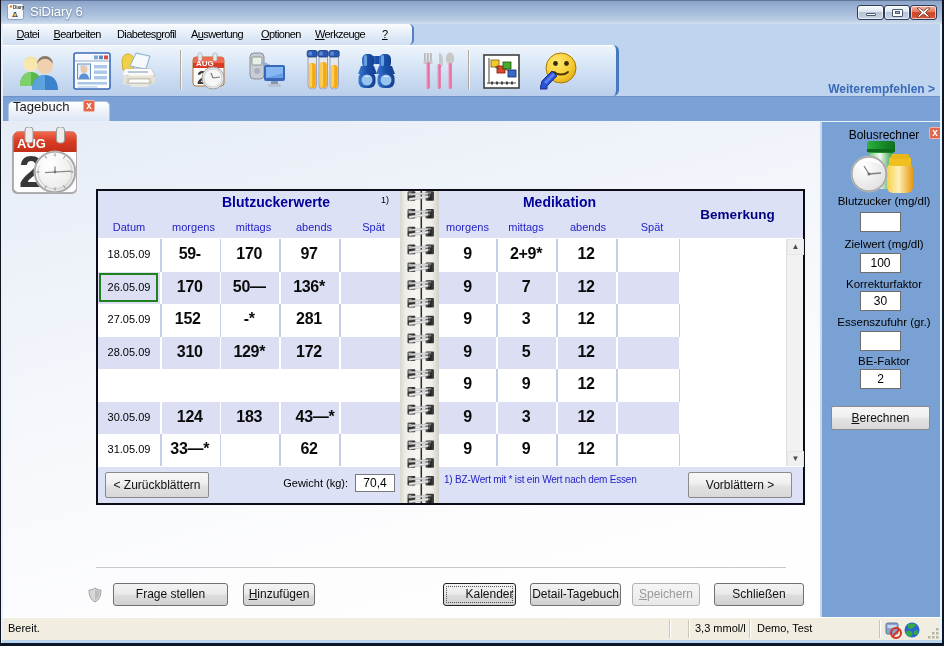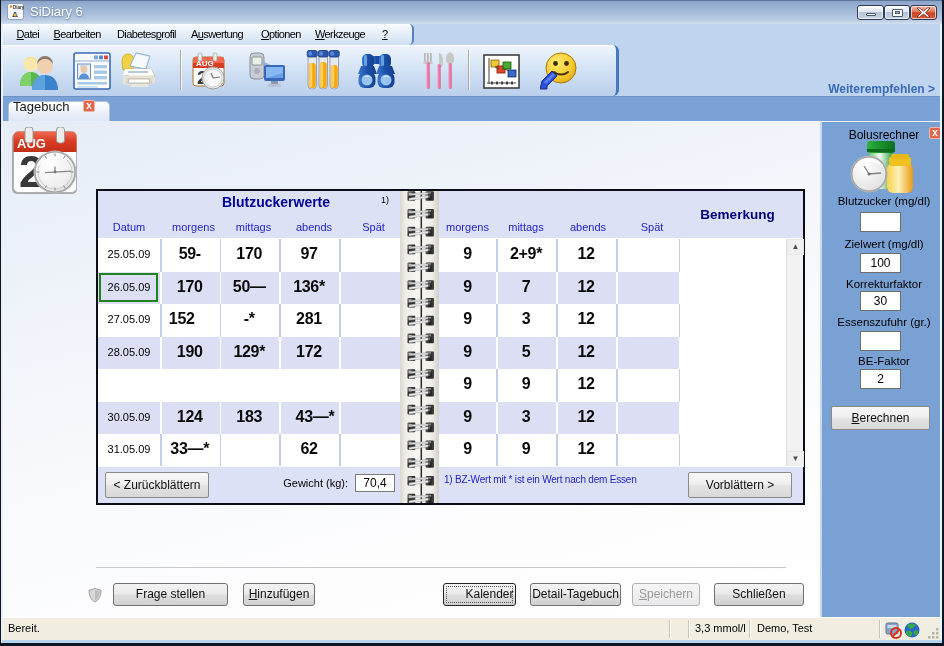--- a/index.html
+++ b/index.html
@@ -366,34 +366,35 @@
       <circle cx="43" cy="45" r="1.4" fill="#777"></circle>
     </svg>
   </div>
 
   <div class="nb" id="nb">
 
     <div class="hdrL"></div>
     <div class="hdrR"></div>
     <div class="nbtitle" style="left:58px;width:240px;">Blutzuckerwerte</div>
     <div style="left:283px;top:4px;font-size:9px;color:#000;">1)</div>
+    <div class="nbtitle" style="left:341px;width:241px;">Medikation</div>
     <div style="left:578px;top:16px;width:123px;text-align:center;font-weight:bold;font-size:13.5px;color:#000080;">Bemerkung</div>
     <div class="collab" style="left:0px;width:62px;">Datum</div>
     <div class="collab" style="left:66px;width:59px;">morgens</div>
     <div class="collab" style="left:126px;width:59px;">mittags</div>
     <div class="collab" style="left:186px;width:60px;">abends</div>
     <div class="collab" style="left:245px;width:61px;">Spät</div>
     <div class="collab" style="left:341px;width:57px;">morgens</div>
     <div class="collab" style="left:398px;width:60px;">mittags</div>
     <div class="collab" style="left:460px;width:60px;">abends</div>
     <div class="collab" style="left:522px;width:64px;">Spät</div>
     <div class="hline" style="top:47px;"></div>
 
     <div class="row rowL" style="top:48px;">
-      <div class="cell date" style="left:0;width:62px;">25.05.09</div>
+      <div class="cell date" style="left:0;width:62px;">18.05.09</div>
       <div class="cell val" style="left:62px;width:59.5px;">59-</div>
       <div class="cell val" style="left:121.5px;width:59.5px;">170</div>
       <div class="cell val" style="left:181px;width:60px;">97</div>
       <div class="vsep" style="left:62px;"></div>
         <div class="vsep" style="left:121.5px;"></div>
       <div class="vsep" style="left:181px;"></div>
         <div class="vsep" style="left:241px;"></div>
     </div>
     <div class="row rowL lav" style="top:80.5px;">
       <div class="cell date" style="left:0;width:62px;">26.05.09</div>
@@ -401,31 +402,31 @@
       <div class="cell val" style="left:121.5px;width:59.5px;">50—</div>
       <div class="cell val" style="left:181px;width:60px;">136*</div>
       <div class="vsep" style="left:62px;"></div>
         <div class="vsep" style="left:121.5px;"></div>
       <div class="vsep" style="left:181px;"></div>
         <div class="vsep" style="left:241px;"></div>
       <div class="greenbox"></div>
     </div>
     <div class="row rowL" style="top:113px;">
       <div class="cell date" style="left:0;width:62px;">27.05.09</div>
-      <div class="cell val" style="left:54px;width:59.5px;">152</div>
+      <div class="cell val" style="left:60px;width:59.5px;">152</div>
       <div class="cell val" style="left:121.5px;width:59.5px;">-*</div>
       <div class="cell val" style="left:181px;width:60px;">281</div>
       <div class="vsep" style="left:62px;"></div>
         <div class="vsep" style="left:121.5px;"></div>
       <div class="vsep" style="left:181px;"></div>
         <div class="vsep" style="left:241px;"></div>
     </div>
     <div class="row rowL lav" style="top:145.5px;">
       <div class="cell date" style="left:0;width:62px;">28.05.09</div>
-      <div class="cell val" style="left:62px;width:59.5px;">190</div>
+      <div class="cell val" style="left:62px;width:59.5px;">310</div>
       <div class="cell val" style="left:121.5px;width:59.5px;">129*</div>
       <div class="cell val" style="left:181px;width:60px;">172</div>
       <div class="vsep" style="left:62px;"></div>
         <div class="vsep" style="left:121.5px;"></div>
       <div class="vsep" style="left:181px;"></div>
         <div class="vsep" style="left:241px;"></div>
     </div>
     <div class="row rowL lav" style="top:210.5px;">
       <div class="cell date" style="left:0;width:62px;">30.05.09</div>
       <div class="cell val" style="left:62px;width:59.5px;">124</div>

